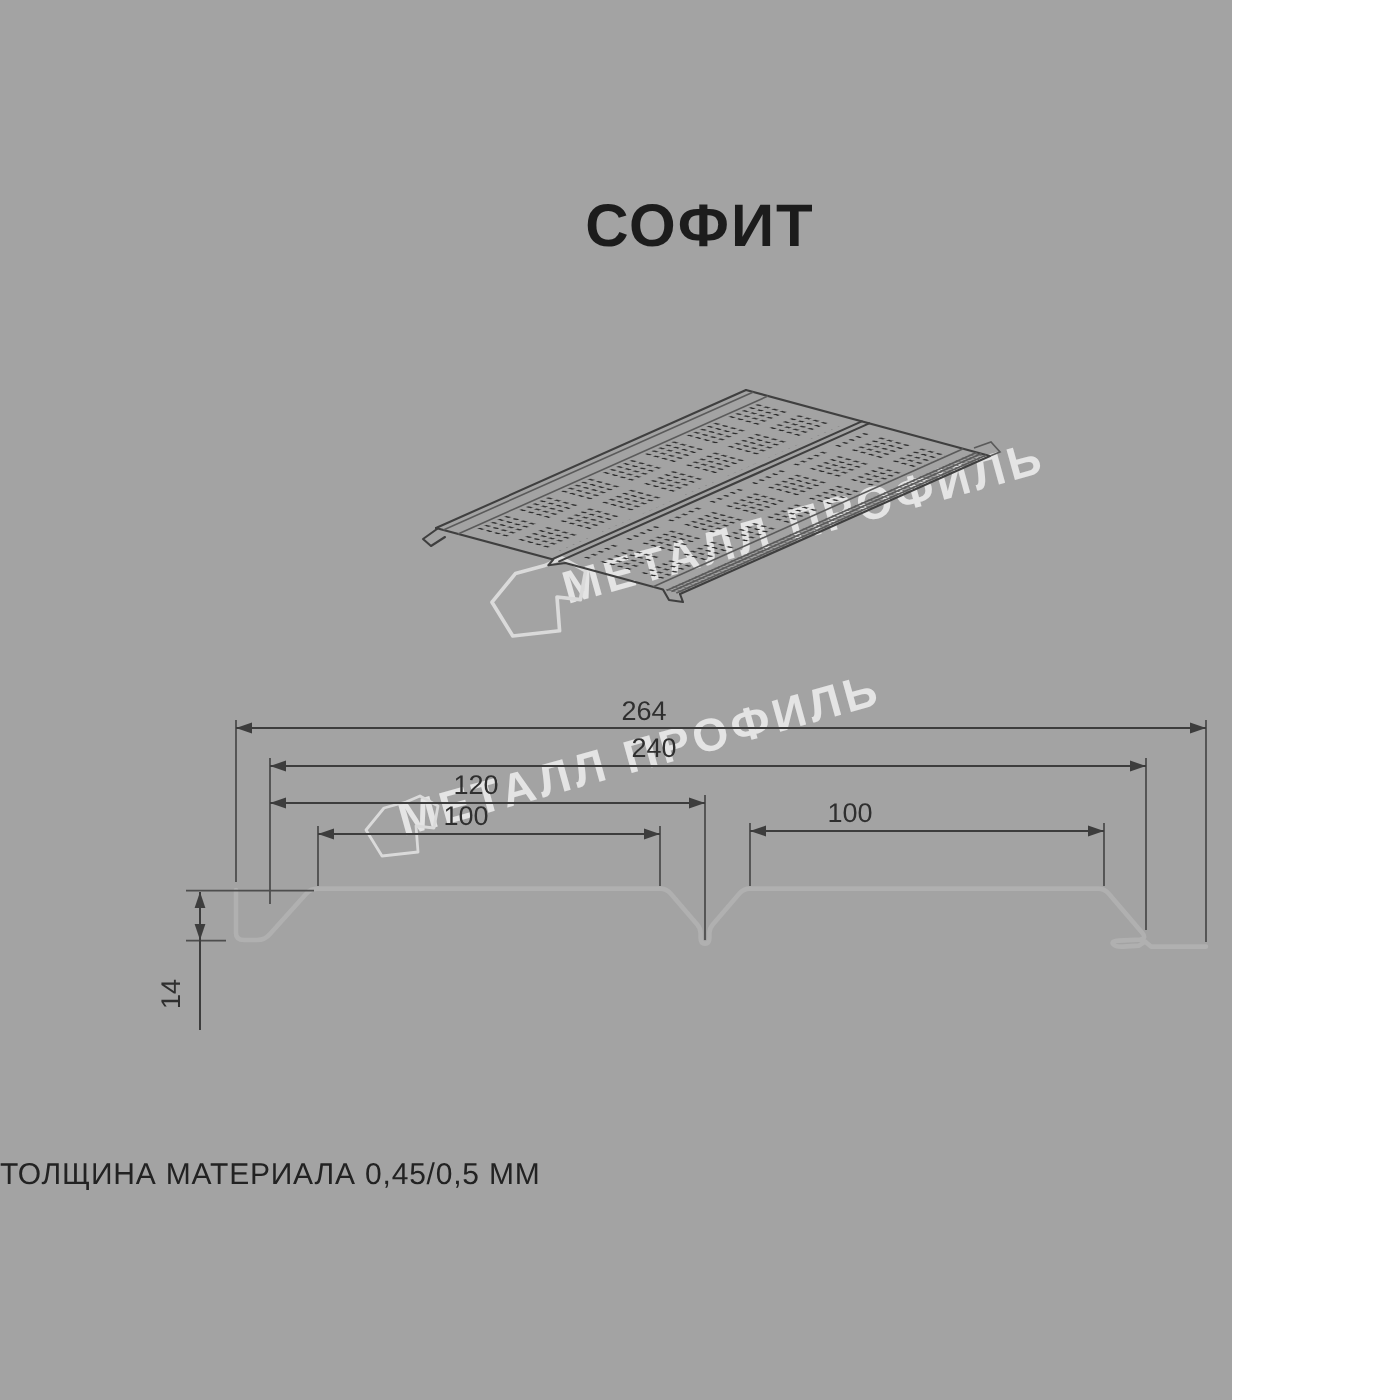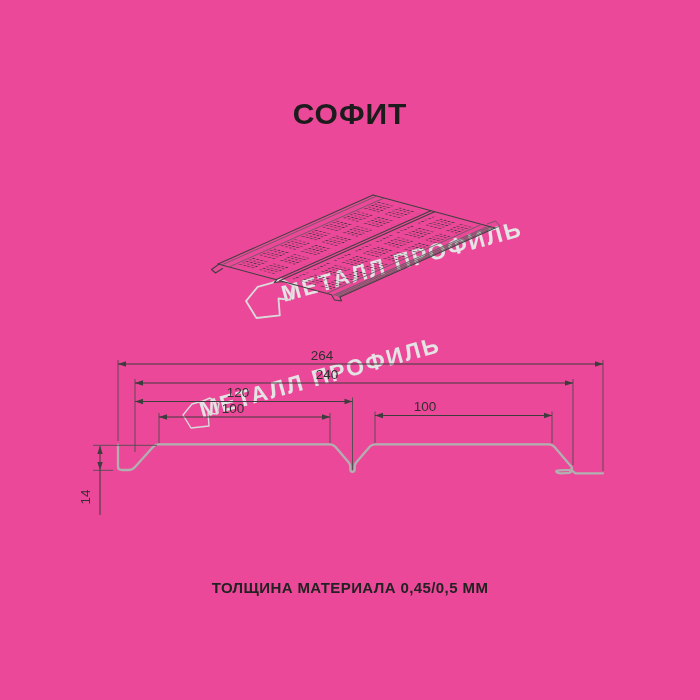--- a/index.html
+++ b/index.html
@@ -1,30 +1,30 @@
 <!DOCTYPE html>
 <html><head>
 <meta charset="utf-8">
 <style>
   html,body{margin:0;padding:0;background:#fff;}
   .canvas{
-    position:relative;width:700px;height:700px;background:#ec4899;overflow:hidden;
+    position:relative;width:616px;height:700px;background:#a3a3a3;overflow:hidden;
     font-family:"Liberation Sans",sans-serif;
   }
   .title{
     position:absolute;top:97px;left:0;width:700px;text-align:center;
     font-size:30px;font-weight:800;letter-spacing:1px;color:#1c1c1c;margin:0;
   }
   .subtitle{
     position:absolute;top:134px;left:0;width:700px;text-align:center;
     font-size:15.5px;font-weight:700;letter-spacing:1.5px;color:#2a2a2a;
   }
   .footer-note{
-    position:absolute;top:579px;left:0;width:700px;text-align:center;
-    font-size:15px;font-weight:700;letter-spacing:.4px;color:#222222;
+    position:absolute;top:579px;left:0;width:700px;text-align:left;
+    font-size:15px;font-weight:400;letter-spacing:.4px;color:#222222;
   }
   svg{position:absolute;top:0;left:0;}
   .dim-line{stroke:#3d3d3d;stroke-width:1;fill:none;}
   .ext-line{stroke:#4d4d4d;stroke-width:.9;fill:none;}
   .dim-label{font-family:"Liberation Sans",sans-serif;font-size:13.5px;fill:#2f2f2f;}
   .profile{stroke:#b0b0b0;stroke-width:2.3;fill:none;stroke-linejoin:round;stroke-linecap:round;}
   .edge3d{stroke:#3f3f3f;stroke-width:1.05;fill:none;stroke-linejoin:round;stroke-linecap:round;}
   .edge3d-light{stroke:#5a5a5a;stroke-width:.8;fill:none;}
   .wm-text{font-family:"Liberation Sans",sans-serif;font-size:23px;font-weight:700;letter-spacing:2px;}
   .wm-logo{stroke:#dadada;stroke-width:1.4;fill:none;stroke-linejoin:round;}

